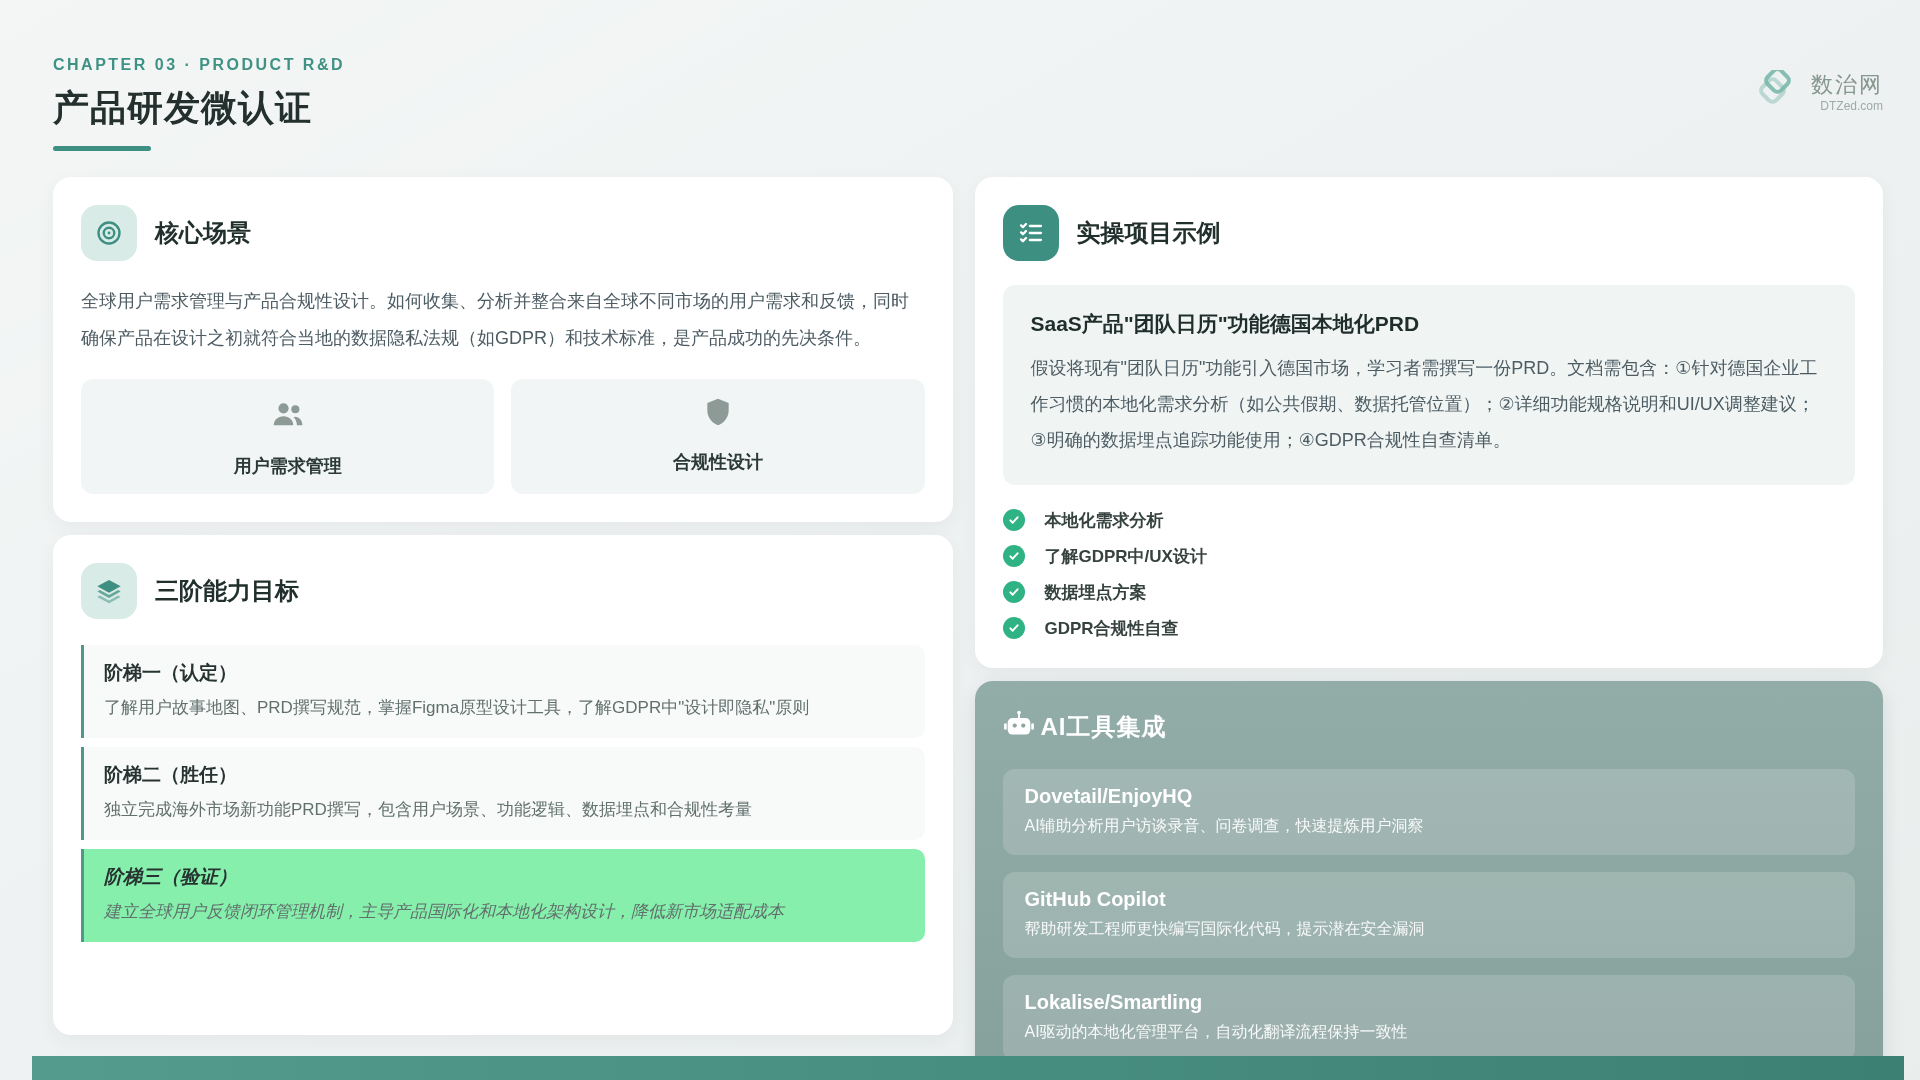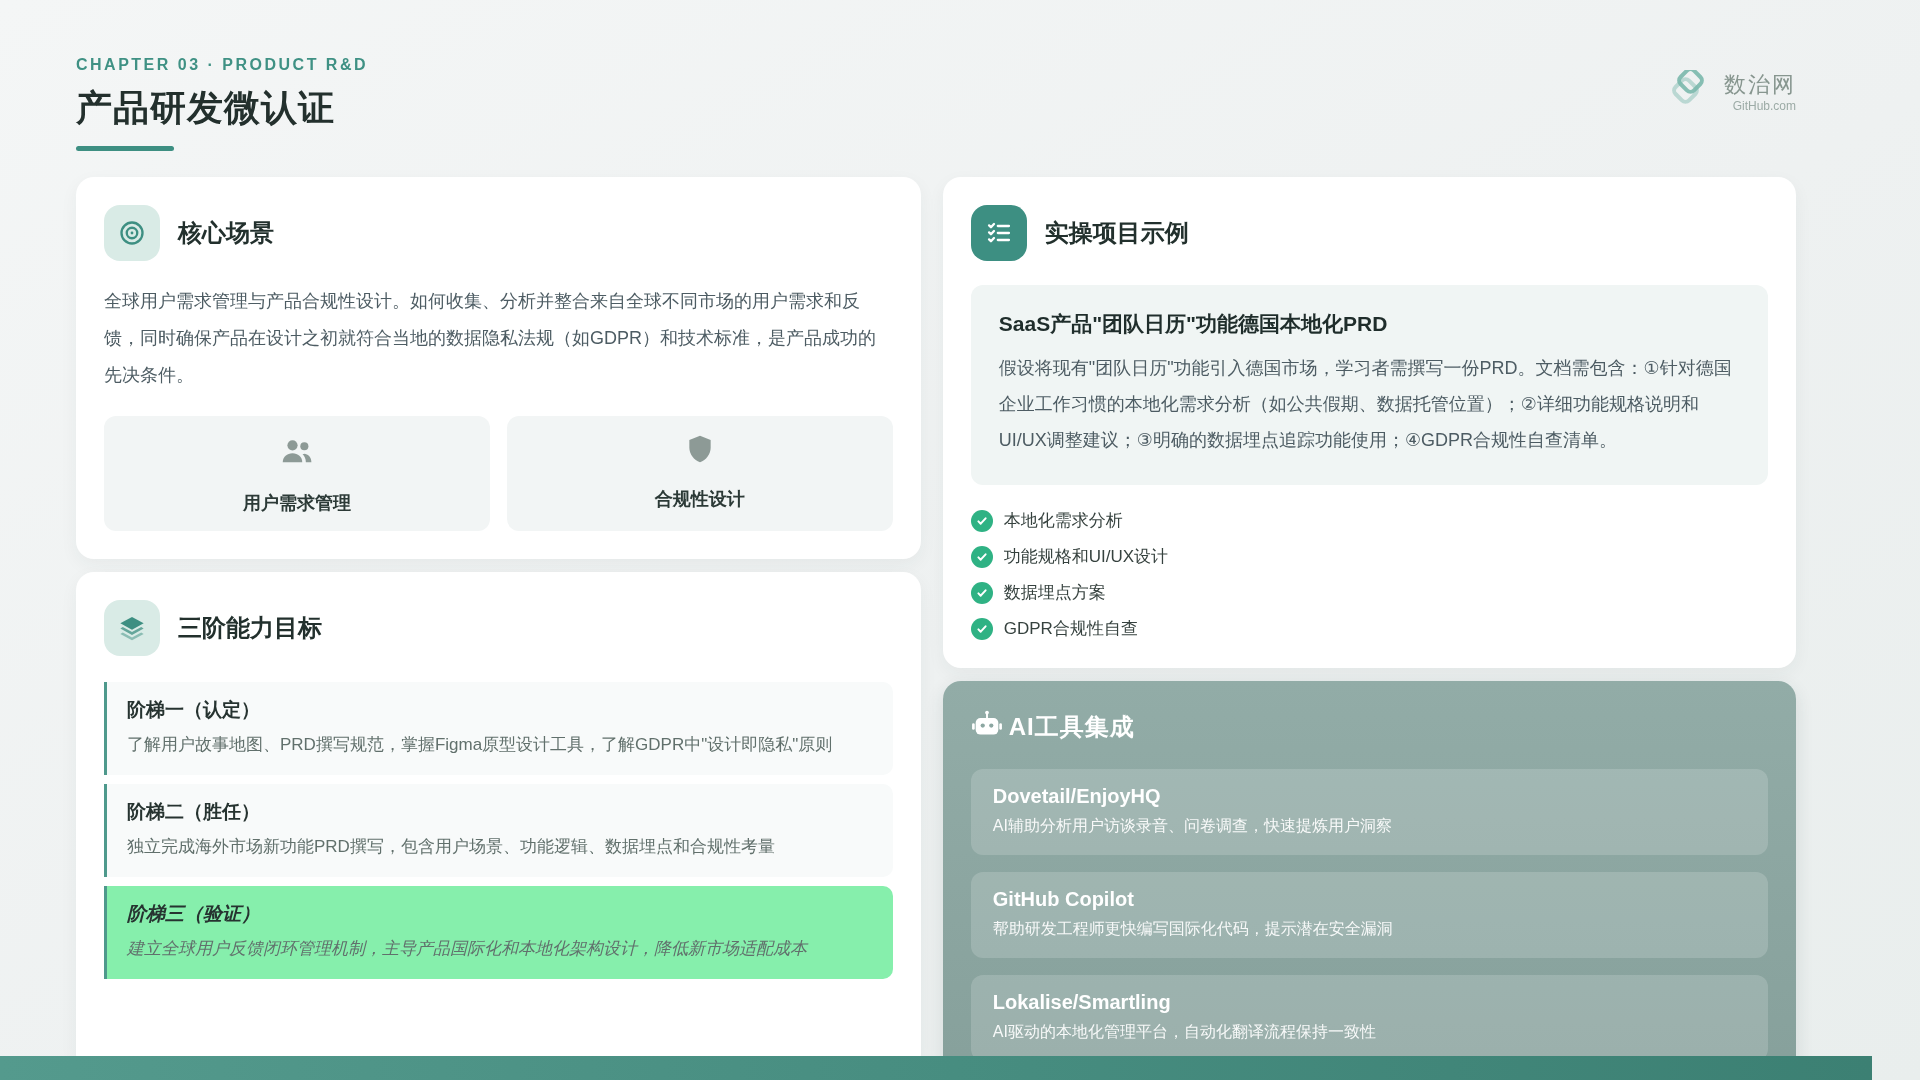--- a/index.html
+++ b/index.html
@@ -3,21 +3,21 @@
 <meta charset="utf-8">
 <style>
   * { margin: 0; padding: 0; box-sizing: border-box; }
   html, body { width: 1920px; height: 1080px; }
   body {
     font-family: "Liberation Sans", "DejaVu Sans", sans-serif;
     background: linear-gradient(150deg, #f4f6f6 0%, #eef1f1 55%, #e9eeed 100%);
     color: #24302e;
     overflow: hidden;
   }
-  .page { position: relative; width: 1872px; height: 1080px; padding: 56px 76px 0; overflow: hidden; }
+  .page { position: relative; width: 1872px; height: 1080px; padding: 56px 21px 0; overflow: hidden; margin-left: 32px; }
 
   
   .header { display: flex; justify-content: space-between; align-items: flex-start; }
   .chapter { color: #3f9184; font-size: 16px; font-weight: 700; letter-spacing: 2.5px; }
   .page-title { font-size: 36px; font-weight: 700; color: #23302d; margin-top: 10px; letter-spacing: 1px; }
   .title-underline { width: 98px; height: 5px; background: #3d8f82; border-radius: 3px; margin-top: 13px; }
   .logo { display: flex; align-items: center; gap: 10px; margin-top: 14px; cursor: pointer; }
   .logo-text { display: flex; flex-direction: column; align-items: flex-start; line-height: 1.1; }
   .logo-name { font-size: 22px; font-weight: 400; color: #87968f; letter-spacing: 2px; }
   .logo-domain { font-size: 12px; color: #9cab a6; color: #9caba6; margin-top: 3px; align-self: flex-end; }
@@ -45,21 +45,21 @@
   .tier { border-left: 3px solid #4e998c; background: #f8fafa; border-radius: 0 10px 10px 0; padding: 15px 20px 16px; }
   .tier.highlight { background: #86efac; font-style: italic; }
   .tier-title { font-size: 19px; font-weight: 700; color: #263330; }
   .tier-desc { font-size: 17px; color: #61706c; margin-top: 8px; line-height: 1.65; }
 
   
   .project-box { margin-top: 24px; background: #f0f5f4; border-radius: 12px; padding: 25px 28px 27px; }
   .project-name { font-size: 21px; font-weight: 700; color: #1f2d2b; }
   .project-desc { margin-top: 12px; font-size: 18px; line-height: 2.0; color: #4d5c63; }
   .checklist { margin-top: 24px; display: flex; flex-direction: column; gap: 13px; }
-  .check-row { display: flex; align-items: center; gap: 11px; }
+  .check-row { display: flex; align-items: flex-start; gap: 20px; font-weight: bold; }
   .check-circle { width: 22px; height: 22px; border-radius: 50%; background: #2fb284; display: flex; align-items: center; justify-content: center; flex: none; }
   .check-label { font-size: 17px; color: #36423f; }
 
   
   .ai-panel { background: linear-gradient(180deg, #92aca7 0%, #86a09b 100%); border-radius: 18px; padding: 28px; box-shadow: 0 6px 18px rgba(30,60,55,0.12); }
   .ai-head { display: flex; align-items: center; gap: 6px; margin-bottom: 24px; }
   .ai-head h2 { font-size: 24px; font-weight: 700; color: #ffffff; letter-spacing: 1px; }
   .tool-card { background: rgba(255,255,255,0.17); border-radius: 12px; padding: 16px 22px 18px; margin-bottom: 17px; }
   .tool-card:last-child { margin-bottom: 0; }
   .tool-name { font-size: 20px; font-weight: 700; color: #ffffff; }
@@ -81,21 +81,21 @@
     </div>
     <div class="logo">
       <span>
         <svg width="48" height="42" viewBox="0 0 48 42" fill="none" stroke="#7ab8ac" stroke-width="4" stroke-linejoin="round">
           <rect x="15" y="1" width="19" height="19" rx="5" transform="rotate(45 24.5 10.5)" opacity="0.9"></rect>
           <rect x="10" y="11" width="19" height="19" rx="5" transform="rotate(45 19.5 20.5)" opacity="0.45"></rect>
         </svg>
       </span>
       <span class="logo-text">
         <span class="logo-name">数治网</span>
-        <span class="logo-domain">GitHub.com</span>
+        <span class="logo-domain">DTZed.com</span>
       </span>
     </div>
   </header>
 
   <main class="grid">
 
     <section class="col">
 
       <article class="card">
         <div class="card-head">
@@ -189,21 +189,21 @@
                 </svg>
             </span>
             <span class="check-label">本地化需求分析</span>
           </div>
           <div class="check-row">
             <span class="check-circle">
               <svg width="12" height="12" viewBox="0 0 12 12" fill="none" stroke="#fff" stroke-width="2" stroke-linecap="round" stroke-linejoin="round">
                   <path d="M2.4 6.4l2.3 2.3 4.9-5.4"></path>
                 </svg>
             </span>
-            <span class="check-label">功能规格和UI/UX设计</span>
+            <span class="check-label">了解GDPR中/UX设计</span>
           </div>
           <div class="check-row">
             <span class="check-circle">
               <svg width="12" height="12" viewBox="0 0 12 12" fill="none" stroke="#fff" stroke-width="2" stroke-linecap="round" stroke-linejoin="round">
                   <path d="M2.4 6.4l2.3 2.3 4.9-5.4"></path>
                 </svg>
             </span>
             <span class="check-label">数据埋点方案</span>
           </div>
           <div class="check-row">

